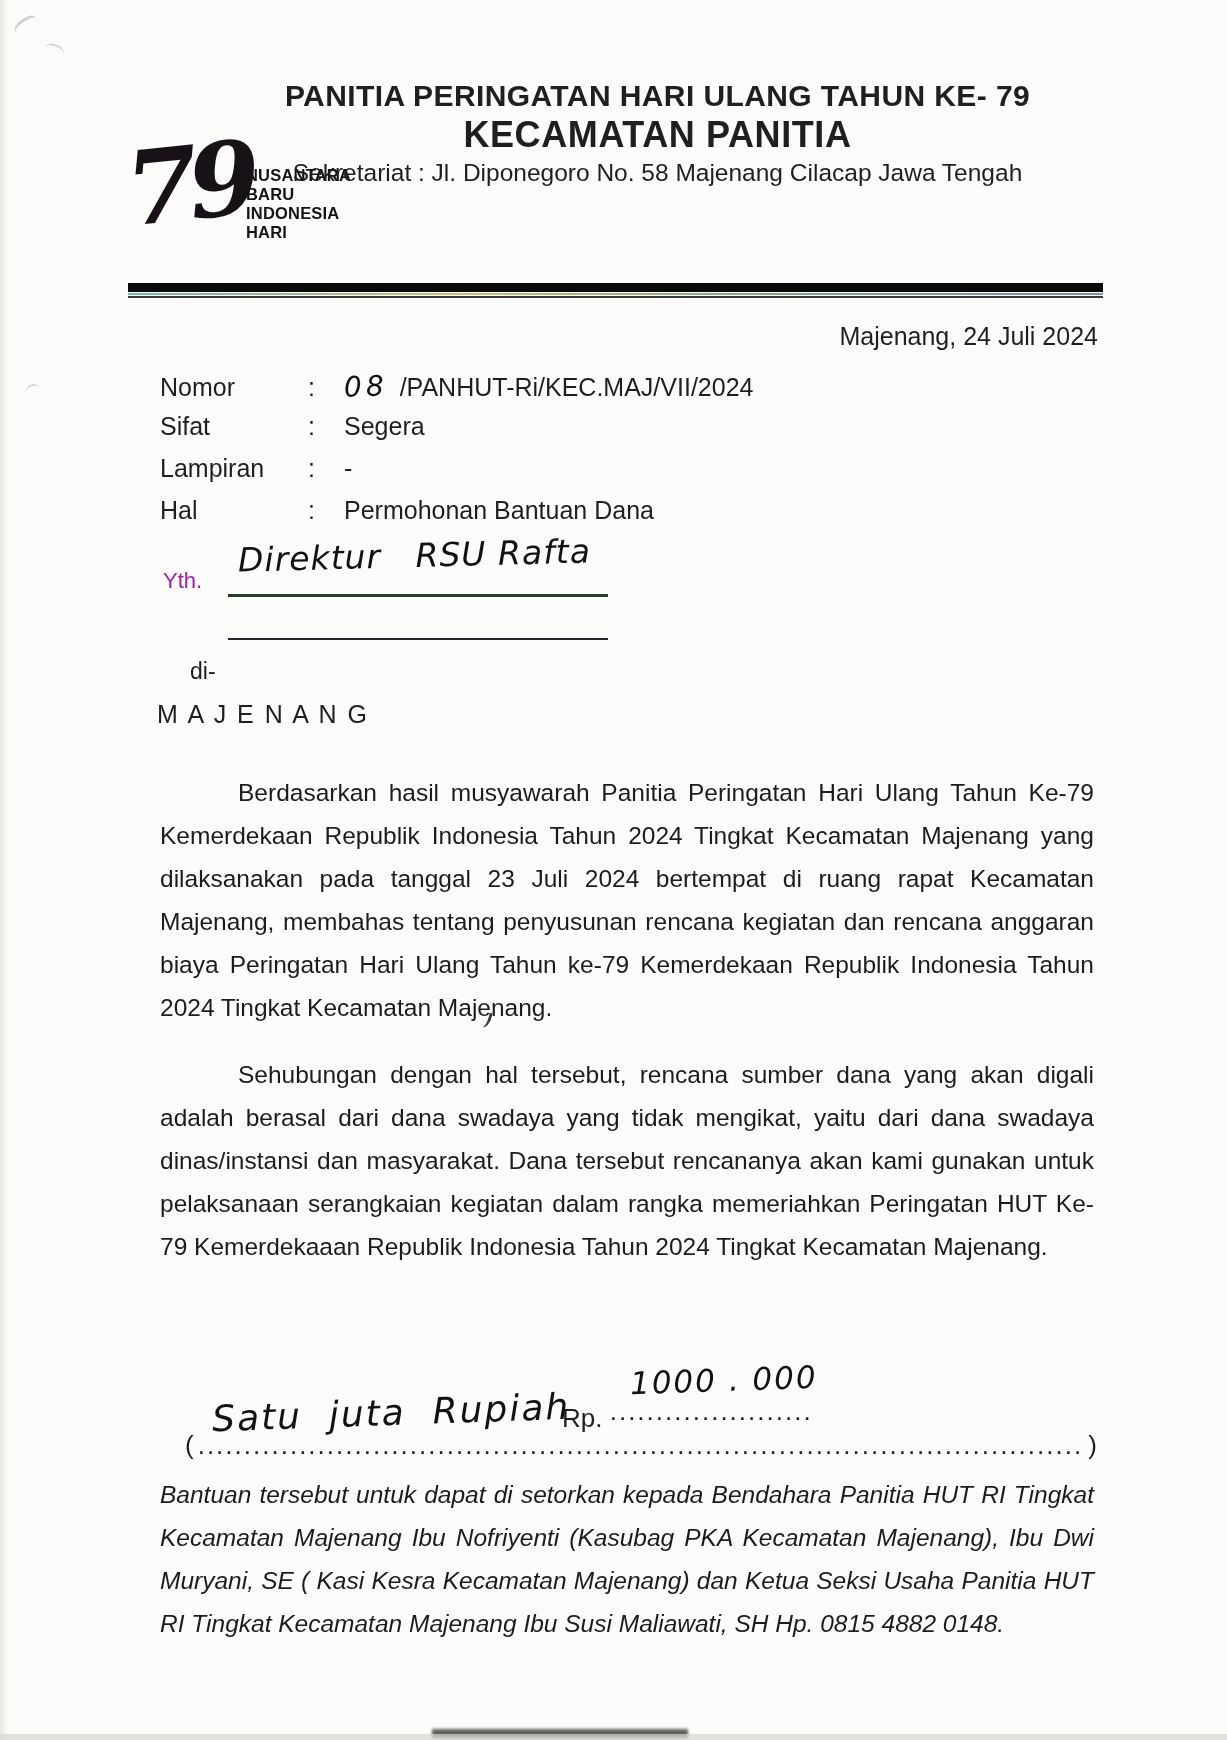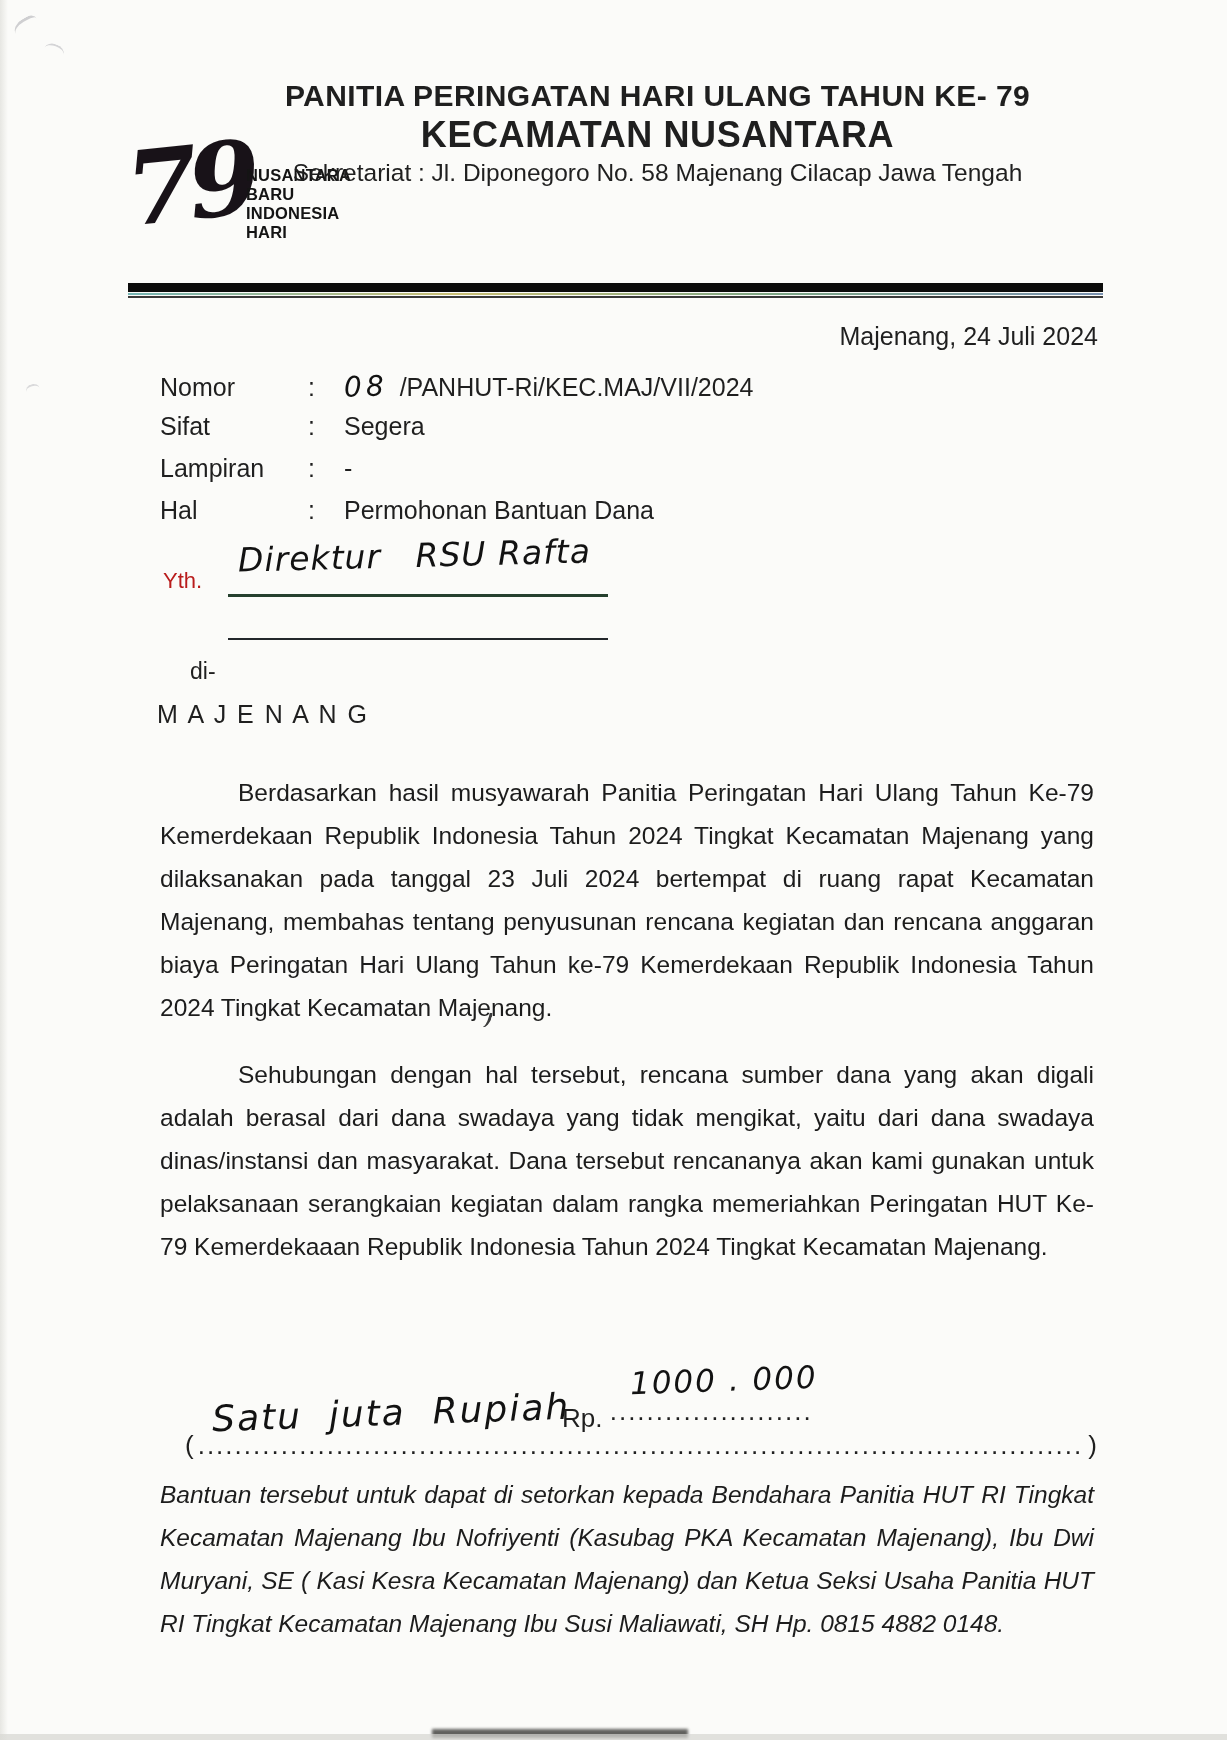--- a/index.html
+++ b/index.html
@@ -40,21 +40,21 @@
   .meta-row{display:flex;align-items:baseline;height:42px;}
   .meta-label{width:148px;}
   .meta-colon{width:36px;text-align:left;}
   .hw{
     font-family:"DejaVu Sans", sans-serif;
     font-style:italic;
     color:#121212;
   }
   .meta-hw{font-size:28px;letter-spacing:4px;margin-right:12px;transform:rotate(-2deg);display:inline-block;}
   
-  .yth{position:absolute;left:163px;top:568px;font-size:22px;color:#b91c1c;}
+  .yth{position:absolute;left:163px;top:568px;font-size:22px;color:#a21caf;}
   .recipient-hw{position:absolute;left:238px;top:536px;font-size:33px;letter-spacing:1px;transform:rotate(-1.5deg);white-space:pre;}
   .uline1{position:absolute;left:228px;top:594px;width:380px;height:3px;background:#25402e;}
   .uline2{position:absolute;left:228px;top:638px;width:380px;height:2px;background:#23272b;}
   .di-line{position:absolute;left:160px;top:658px;font-size:23px;margin-left:30px;}
   .city-line{position:absolute;left:157px;top:700px;font-size:25px;letter-spacing:2px;}
   
   .para{
     position:absolute;left:160px;width:934px;
     font-size:24.5px;line-height:43px;
     text-align:justify;text-align-last:left;
@@ -92,21 +92,21 @@
     <div class="logo-text">
       <div>NUSANTARA</div>
       <div>BARU</div>
       <div>INDONESIA</div>
       <div>HARI</div>
     </div>
   </div>
 
   <div class="header-block">
     <div class="h-l1">PANITIA PERINGATAN HARI ULANG TAHUN KE- 79</div>
-    <div class="h-l3">KECAMATAN NUSANTARA</div>
+    <div class="h-l3">KECAMATAN PANITIA</div>
     <div class="h-l4">Sekretariat : Jl. Diponegoro No. 58 Majenang Cilacap Jawa Tengah</div>
   </div>
 
   <div class="rule-thick"></div>
   <div class="rule-color"></div>
   <div class="rule-thin"></div>
 
   <div class="dateline">Majenang, 24 Juli 2024</div>
 
   <div class="meta">

